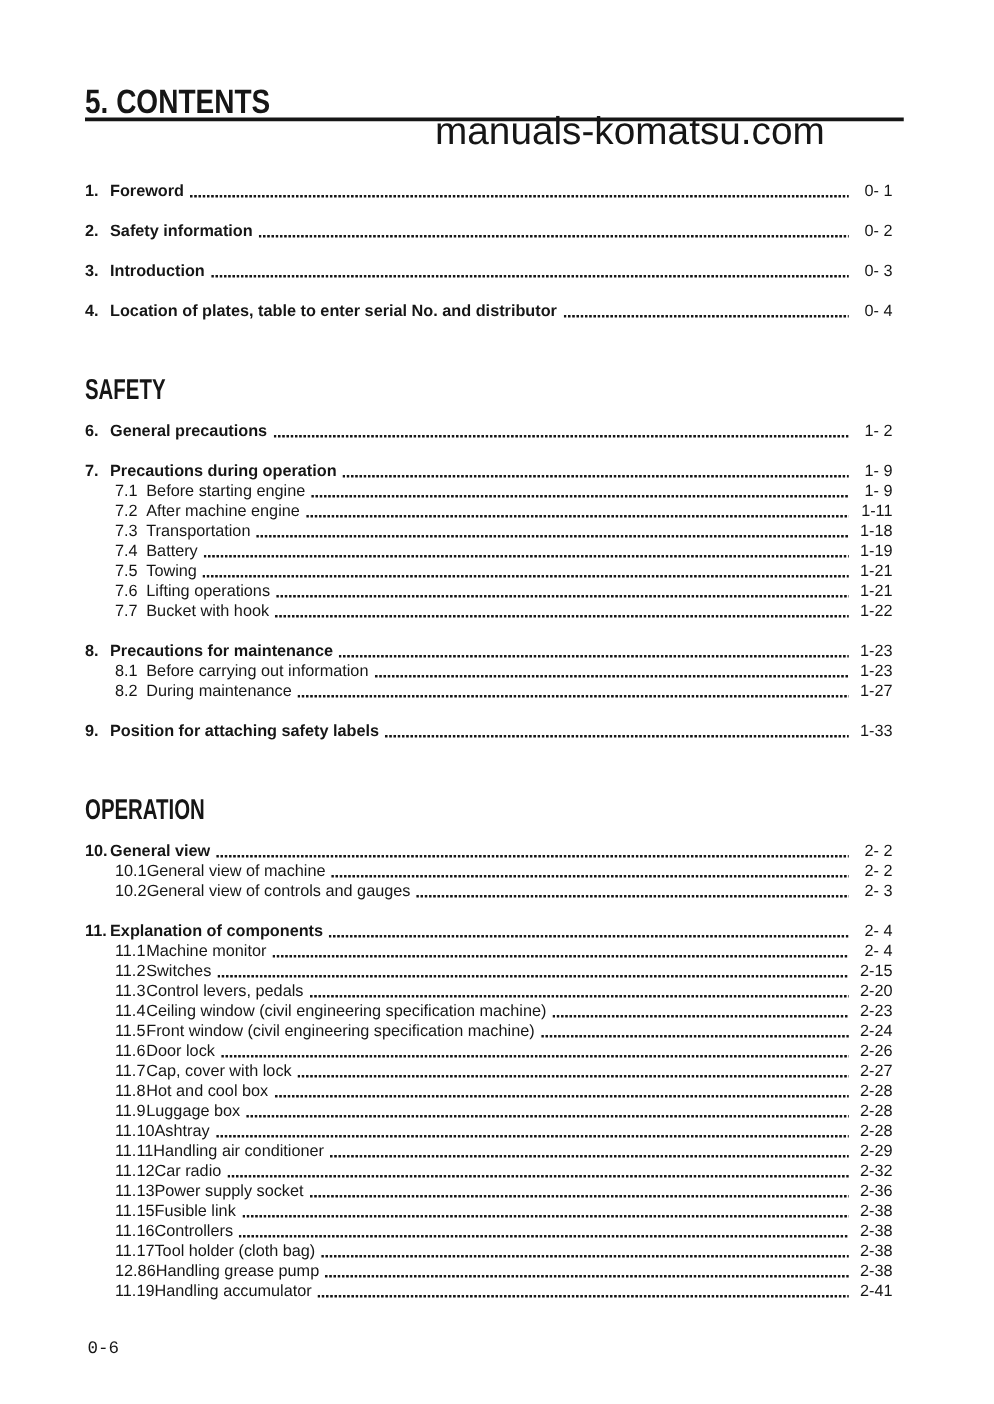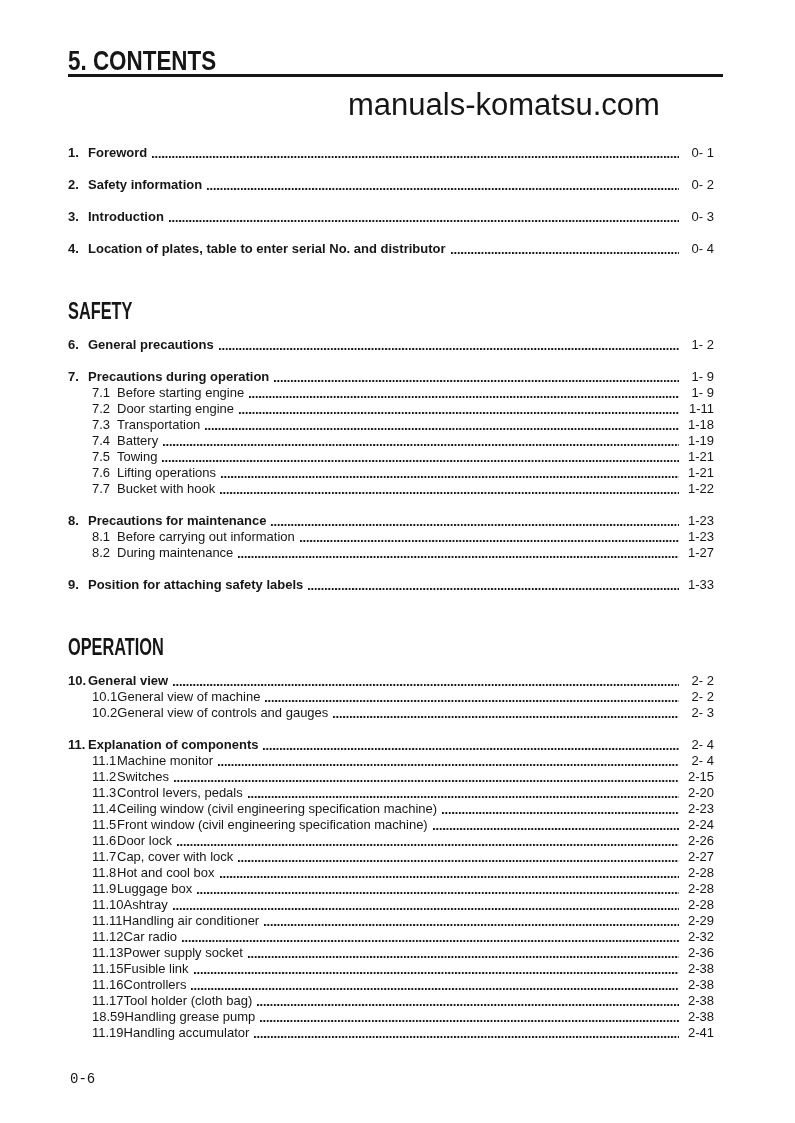--- a/index.html
+++ b/index.html
@@ -10,21 +10,21 @@
     background: #ffffff;
     color: #161616;
     font-family: "Liberation Sans", sans-serif;
     overflow: hidden;
   }
 
   
   .title-rule {
     position: absolute;
     left: 68px;
-    top: 50px;
+    top: 70px;
     width: 655px;
     border-bottom: 3px solid #161616;
     padding-bottom: 2px;
     height: 22px;
   }
   .title-text {
     display: inline-block;
     font-size: 27px;
     font-weight: bold;
     line-height: 22px;
@@ -156,21 +156,21 @@
           <span class="page-num">1- 9</span>
         </div>
         <div class="row l1">
           <span class="num">7.1</span>
           <span class="label">Before starting engine</span>
           <span class="leader"></span>
           <span class="page-num">1- 9</span>
         </div>
         <div class="row l1">
           <span class="num">7.2</span>
-          <span class="label">Door starting engine</span>
+          <span class="label">After machine engine</span>
           <span class="leader"></span>
           <span class="page-num">1-11</span>
         </div>
         <div class="row l1">
           <span class="num">7.3</span>
           <span class="label">Transportation</span>
           <span class="leader"></span>
           <span class="page-num">1-18</span>
         </div>
         <div class="row l1">
@@ -338,21 +338,21 @@
           <span class="leader"></span>
           <span class="page-num">2-38</span>
         </div>
         <div class="row l1">
           <span class="num">11.17</span>
           <span class="label">Tool holder (cloth bag)</span>
           <span class="leader"></span>
           <span class="page-num">2-38</span>
         </div>
         <div class="row l1">
-          <span class="num">18.59</span>
+          <span class="num">12.86</span>
           <span class="label">Handling grease pump</span>
           <span class="leader"></span>
           <span class="page-num">2-38</span>
         </div>
         <div class="row l1">
           <span class="num">11.19</span>
           <span class="label">Handling accumulator</span>
           <span class="leader"></span>
           <span class="page-num">2-41</span>
         </div>

